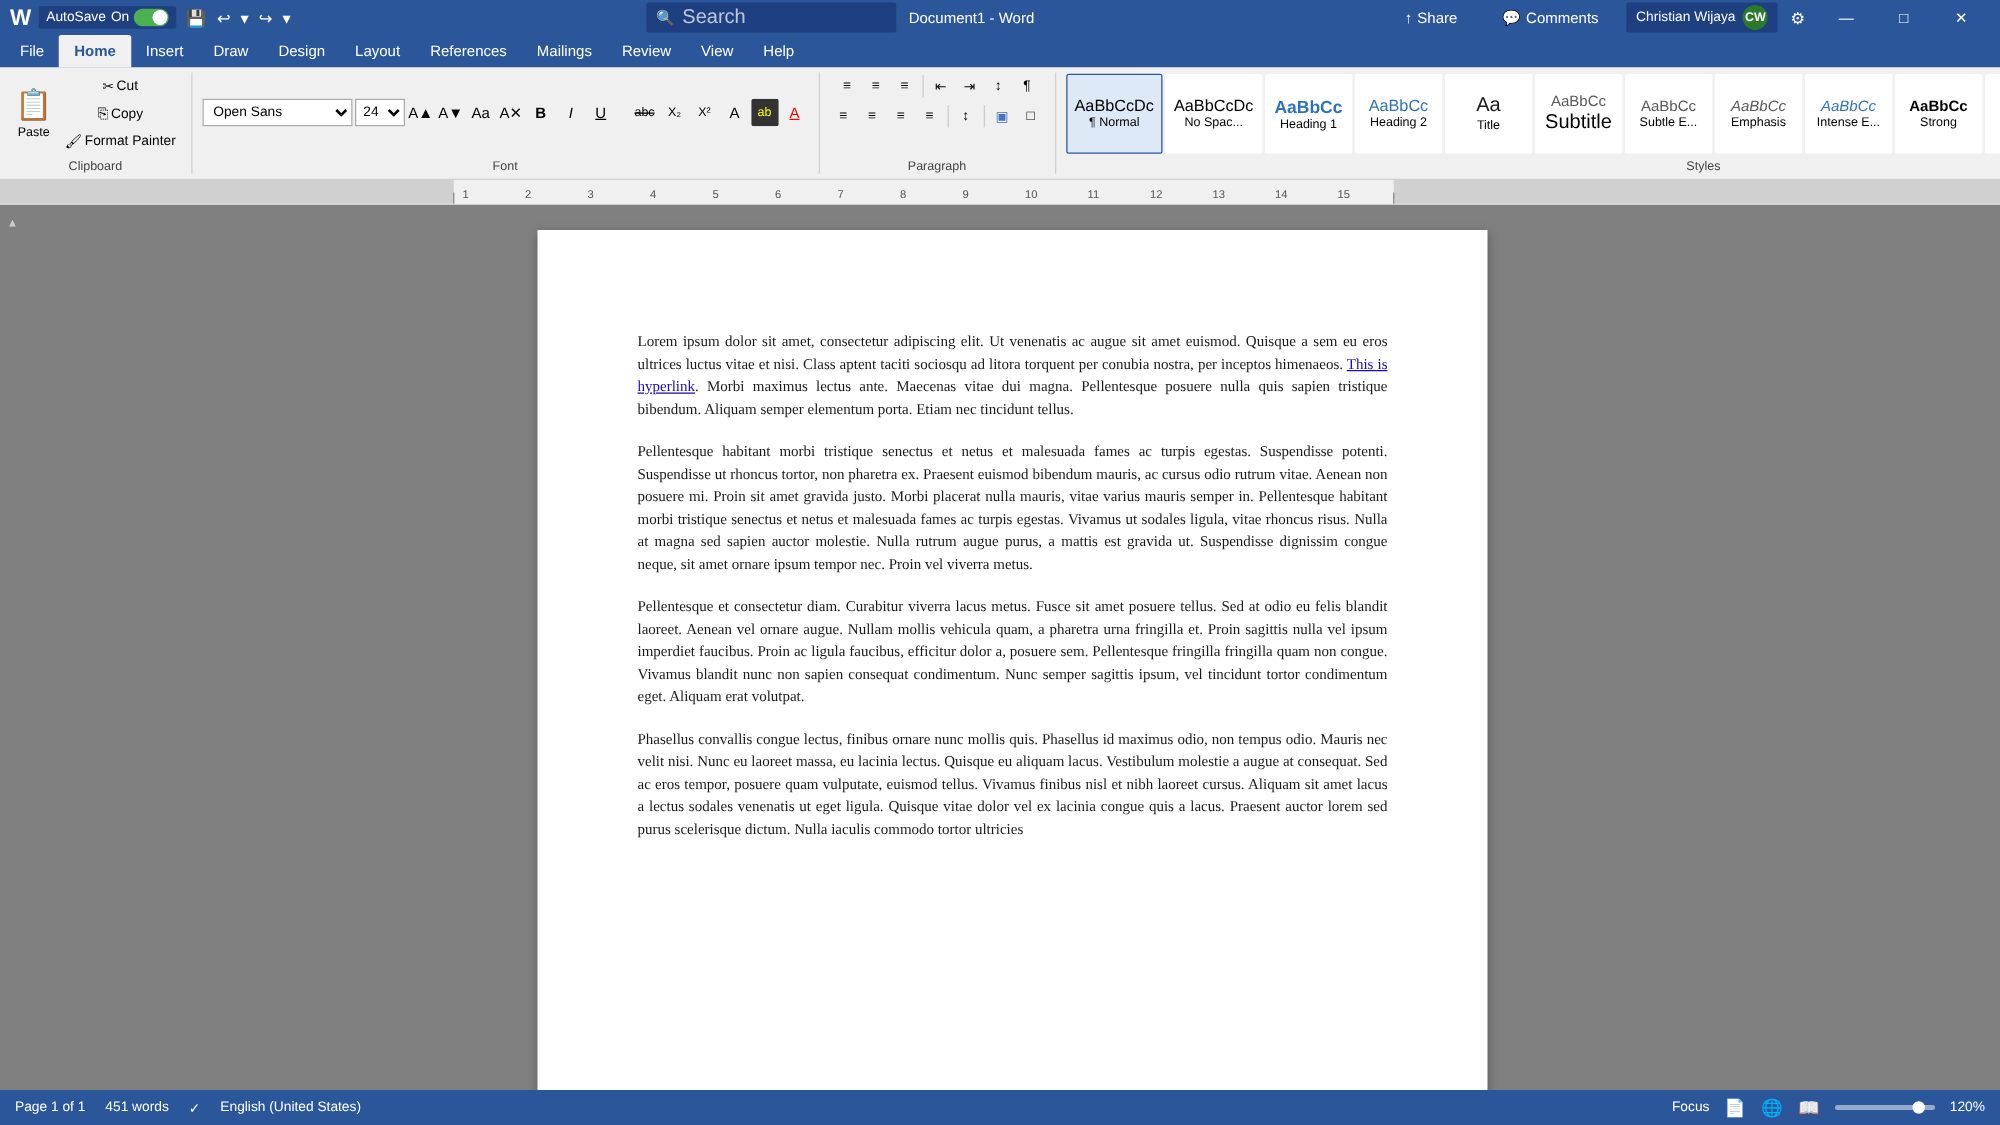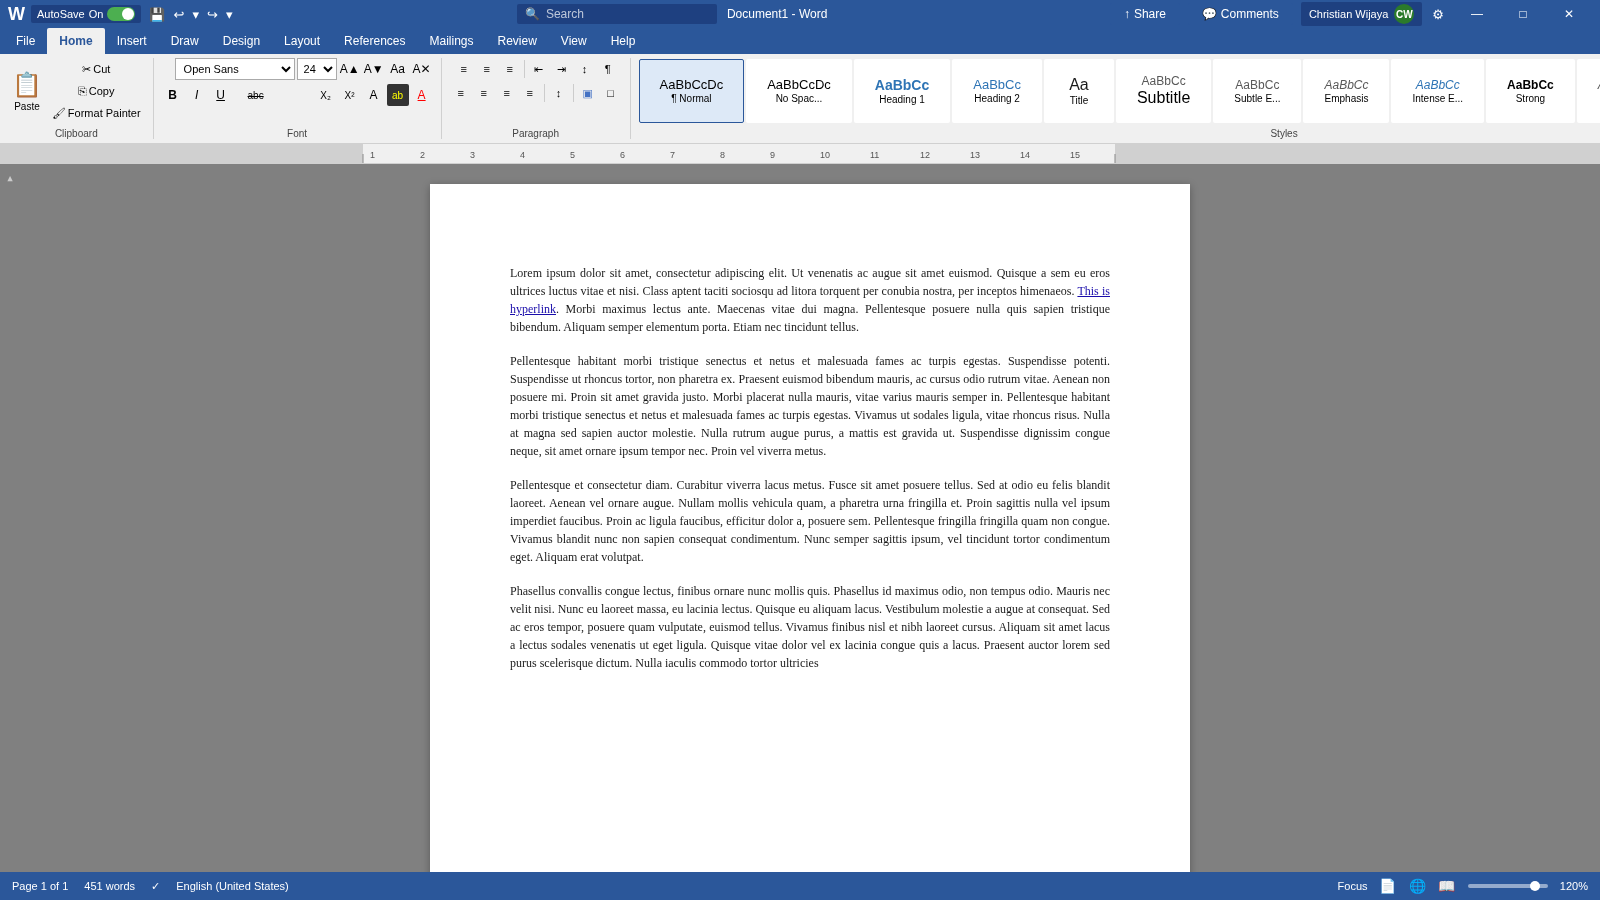--- a/index.html
+++ b/index.html
@@ -24,21 +24,21 @@
     .autosave-toggle::after { content: ''; width: 12px; height: 12px; background: white; border-radius: 50%; position: absolute; right: 1px; top: 1px; }
     .undo-redo { display: flex; gap: 4px; align-items: center; }
     .icon-btn { color: white; cursor: pointer; font-size: 13px; padding: 0 2px; }
     .user-badge { background: #1e4080; padding: 2px 8px; border-radius: 2px; font-size: 11px; display: flex; align-items: center; gap: 6px; }
     .user-avatar { width: 20px; height: 20px; background: #2b7a2b; border-radius: 50%; display: flex; align-items: center; justify-content: center; font-size: 10px; font-weight: bold; }
     .win-controls { display: flex; gap: 0; }
     .win-btn { width: 46px; height: 28px; display: flex; align-items: center; justify-content: center; cursor: pointer; font-size: 12px; }
 
     
     .search-bar { background: #1e4080; border: none; color: white; padding: 3px 8px; border-radius: 2px; width: 200px; font-size: 12px; display: flex; align-items: center; gap: 6px; }
-    .search-input { background: transparent; border: none; color: #22c55e; font-size: 12px; width: 160px; outline: none; }
+    .search-input { background: transparent; border: none; color: #22c55e; font-size: 16px; width: 160px; outline: none; }
     .search-input::placeholder { color: rgba(255,255,255,0.7); }
 
     
     .ribbon-tabs {
       background: #2b579a;
       display: flex;
       align-items: flex-end;
       padding: 0 4px;
       height: 26px;
     }
@@ -105,21 +105,21 @@
     .font-size-select { width: 40px; height: 22px; font-size: 11px; border: 1px solid #aaa; background: white; padding: 0 2px; }
     .font-row { display: flex; align-items: center; gap: 2px; margin-bottom: 2px; }
     .font-btn { width: 22px; height: 22px; border: 1px solid transparent; background: transparent; cursor: pointer; font-size: 12px; display: flex; align-items: center; justify-content: center; border-radius: 2px; }
 
     
     .styles-gallery { display: flex; gap: 2px; align-items: center; }
     .style-item {
       display: flex;
       flex-direction: column;
       align-items: center;
-      padding: 2px 20px;
+      padding: 2px 6px;
       cursor: pointer;
       border: 1px solid transparent;
       border-radius: 2px;
       min-width: 70px;
       height: 64px;
       justify-content: center;
       font-size: 11px;
       gap: 2px;
       background: white;
     }
@@ -322,39 +322,39 @@
         <div class="ribbon-btn ribbon-btn-small">
           <span>🖌</span>
           <span>Format Painter</span>
         </div>
       </div>
     </div>
     <div class="ribbon-group-label">Clipboard</div>
   </div>
 
   <div class="ribbon-group">
-    <div class="ribbon-group-content" style="flex-direction:column; align-items:flex-end; gap:2px;">
+    <div class="ribbon-group-content" style="align-items:center; gap:2px;">
       <div class="font-row">
         <select class="font-select">
           <option>Open Sans</option>
         </select>
         <select class="font-size-select">
           <option>24</option>
         </select>
         <button class="font-btn">A▲</button>
         <button class="font-btn">A▼</button>
         <button class="font-btn">Aa</button>
         <button class="font-btn">A✕</button>
       </div>
       <div class="font-row">
         <button class="font-btn" style="font-weight:bold;">B</button>
         <button class="font-btn" style="font-style:italic;">I</button>
         <button class="font-btn" style="text-decoration:underline;">U</button>
         <button class="font-btn" style="text-decoration:line-through; font-size:10px;margin-left:11px;">abc</button>
-        <button class="font-btn" style="font-size:10px;margin-left:46px;">X₂</button>
+        <button class="font-btn" style="font-size:10px;">X₂</button>
         <button class="font-btn" style="font-size:10px;">X²</button>
         <button class="font-btn">A</button>
         <button class="font-btn" style="color:#ffff00; background:#333; font-size:10px;">ab</button>
         <button class="font-btn" style="color:#ff0000; text-decoration:underline; text-decoration-color:#ff0000;">A</button>
       </div>
     </div>
     <div class="ribbon-group-label">Font</div>
   </div>
 
   <div class="ribbon-group">

